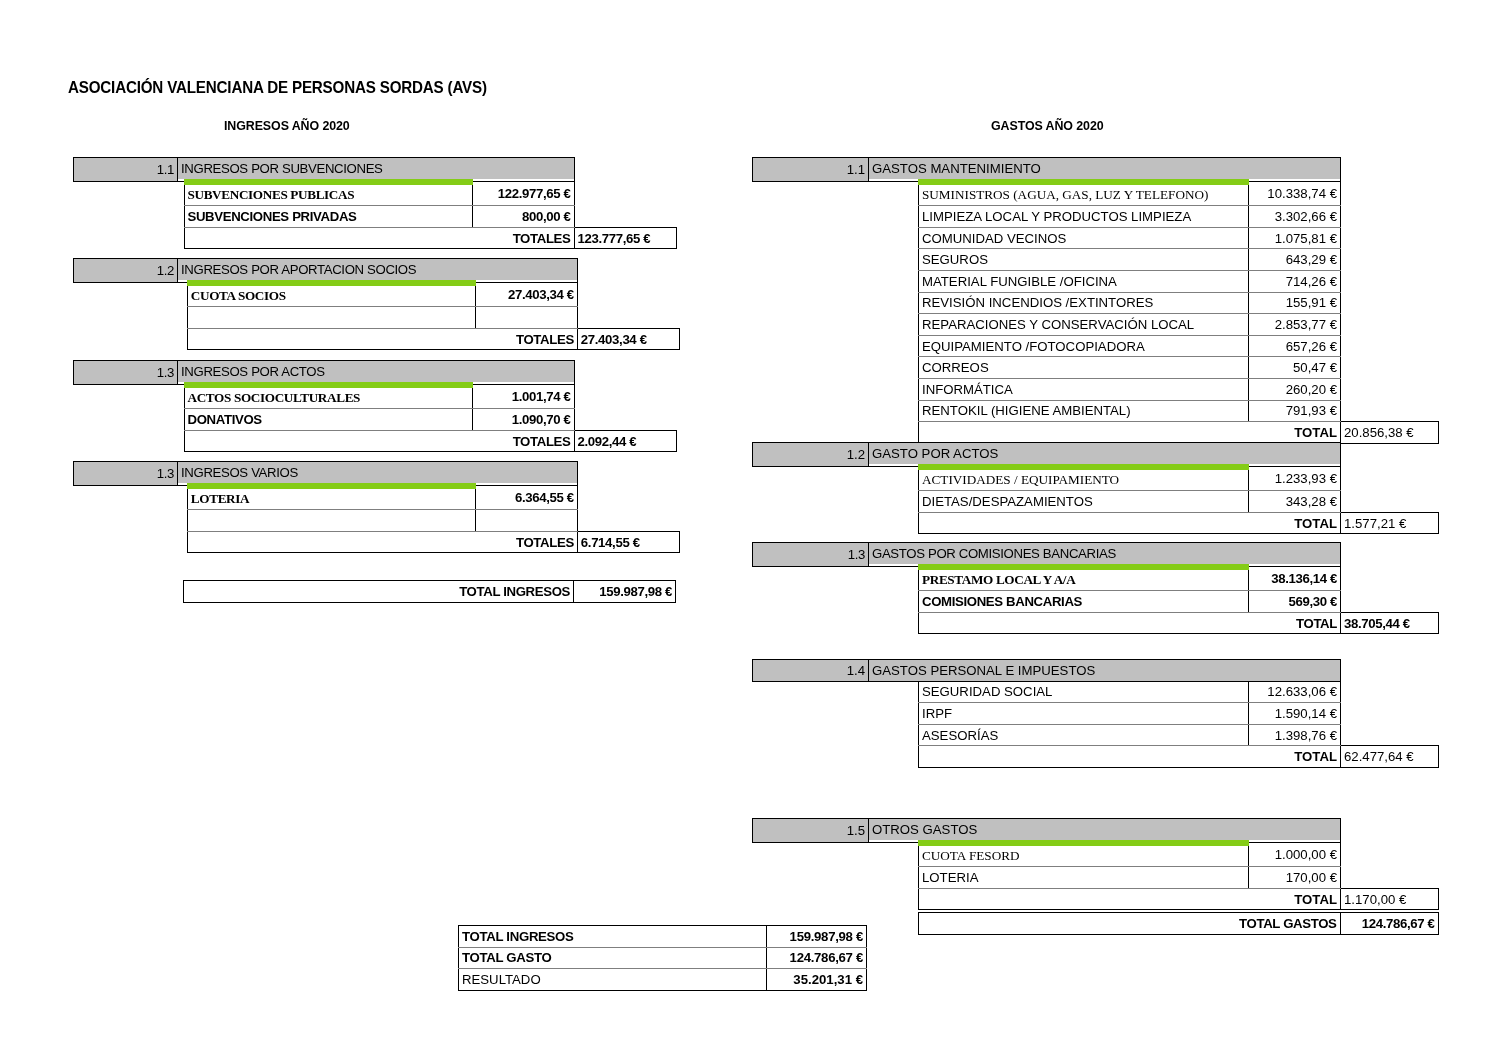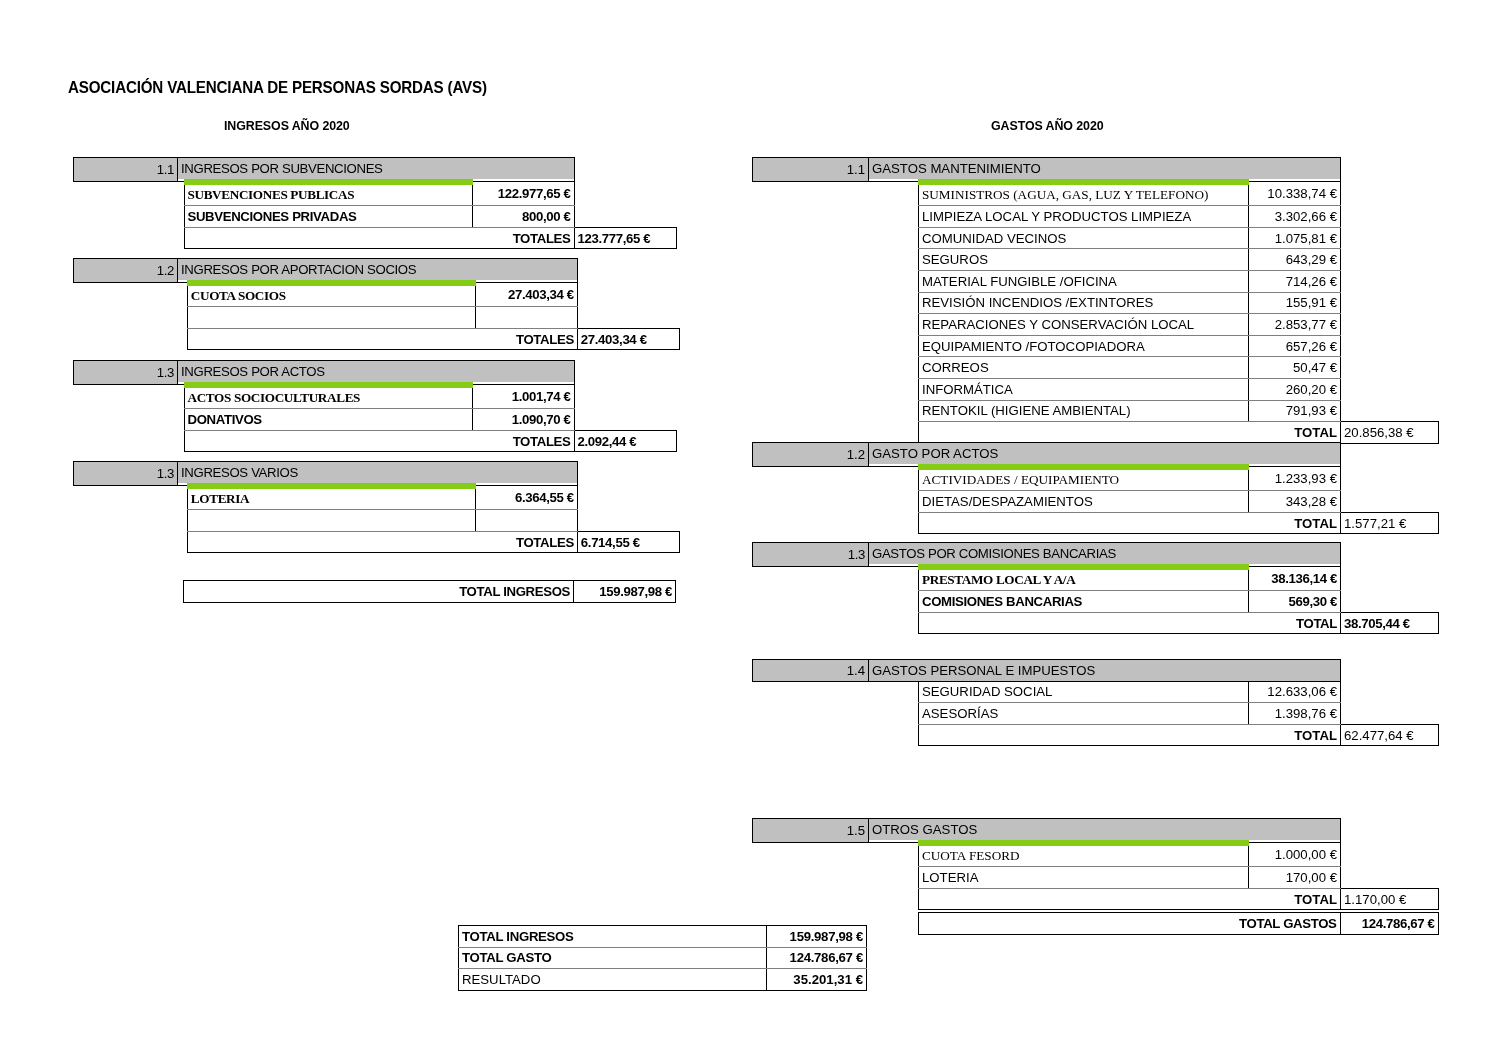--- a/index.html
+++ b/index.html
@@ -531,20 +531,27 @@
           <tr>
             <td class="hdr-num">1.4</td>
             <td class="hdr-title" colspan="3">GASTOS PERSONAL E IMPUESTOS</td>
             <td class="hdr-spacer"></td>
           </tr>
           <tr>
             <td class="pad"></td>
             <td class="pad"></td>
             <td class="item-label">SEGURIDAD SOCIAL</td>
             <td class="item-amount">12.633,06 €</td>
+            <td class="pad"></td>
+          </tr>
+          <tr>
+            <td class="pad"></td>
+            <td class="pad"></td>
+            <td class="item-label">IRPF</td>
+            <td class="item-amount">1.590,14 €</td>
             <td class="pad"></td>
           </tr>
           <tr>
             <td class="pad"></td>
             <td class="pad"></td>
             <td class="item-label">ASESORÍAS</td>
             <td class="item-amount">1.398,76 €</td>
             <td class="pad"></td>
           </tr>
           <tr>

